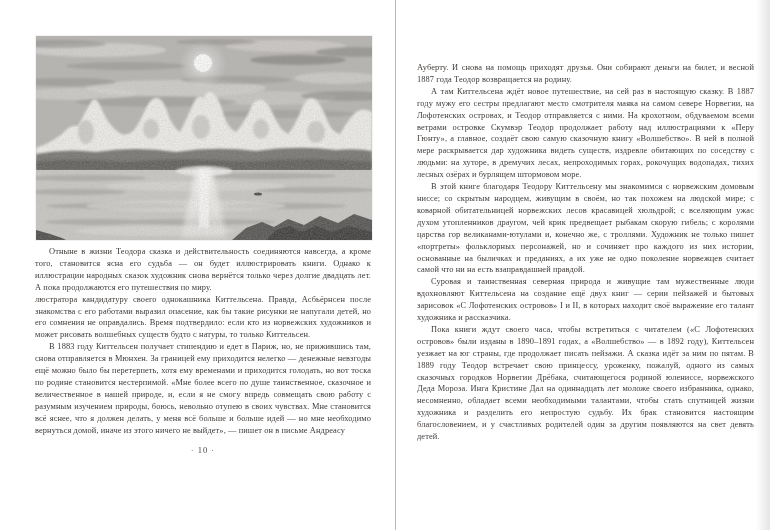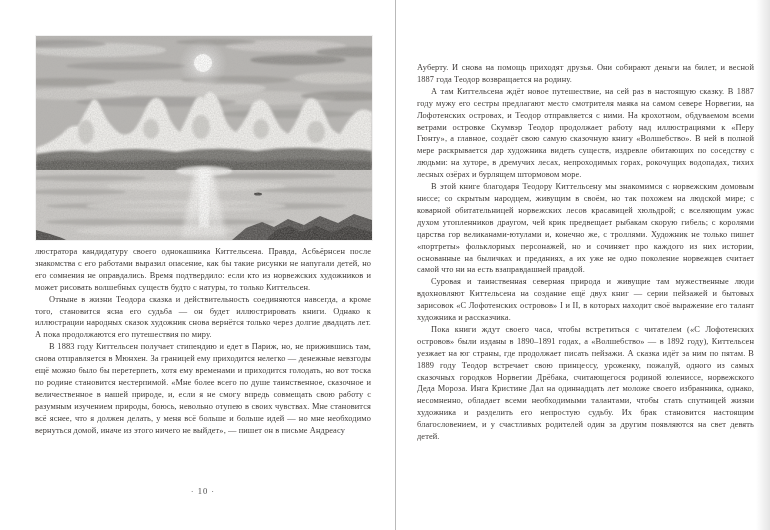--- a/index.html
+++ b/index.html
@@ -24,21 +24,21 @@
   .artwork svg{display:block;width:100%;height:100%;}
   .textblock{position:absolute;}
   .tb-left{left:35px;top:246px;width:336px;}
   .tb-right{left:21px;top:62px;width:337px;}
   p.para{
     margin:0;font-size:8.4px;line-height:11.9px;text-align:justify;
     color:#3e3a37;letter-spacing:0.1px;
   }
   p.para.indent{text-indent:14px;}
   .folio{
-    position:absolute;top:486px;text-align:center;
+    position:absolute;top:445px;text-align:center;
     font-size:8.5px;color:#4a4a4a;letter-spacing:1px;
   }
   .folio-left{left:35px;width:336px;}
   .folio-right{left:21px;width:337px;}
 </style>
 </head>
 <body>
 
 <div class="spread">
 
@@ -144,22 +144,22 @@
           <path fill="#575553" d="M196,204 L210,192 L226,186 L238,191 L252,183 L268,189 L284,180 L302,187 L318,178 L336,184 L336,204 Z"></path>
           <path fill="#3f3d3b" opacity="0.9" d="M230,204 L240,194 L254,190 L266,196 L280,190 L296,196 L312,190 L336,196 L336,204 Z"></path>
           <path fill="#504e4c" d="M0,204 L0,194 L14,198 L26,202 L30,204 Z"></path>
         </g>
 
         <rect x="0" y="0" width="336" height="204" filter="url(#grain)" opacity="0.5"></rect>
       </svg>
     </div>
 
     <div class="textblock tb-left">
+      <p class="para indent">Отныне в жизни Теодора сказка и действительность соединяются навсегда, а кроме того, становится ясна его судьба — он будет иллюстрировать книги. Однако к иллюстрации народных сказок художник снова вернётся только через долгие двадцать лет. А пока продолжаются его путешествия по миру.</p>
       <p class="para">люстратора кандидатуру своего однокашника Киттельсена. Правда, Асбьёрнсен после знакомства с его работами выразил опасение, как бы такие рисунки не напугали детей, но его сомнения не оправдались. Время подтвердило: если кто из норвежских художников и может рисовать волшебных существ будто с натуры, то только Киттельсен.</p>
-      <p class="para indent">Отныне в жизни Теодора сказка и действительность соединяются навсегда, а кроме того, становится ясна его судьба — он будет иллюстрировать книги. Однако к иллюстрации народных сказок художник снова вернётся только через долгие двадцать лет. А пока продолжаются его путешествия по миру.</p>
       <p class="para indent">В 1883 году Киттельсен получает стипендию и едет в Париж, но, не прижившись там, снова отправляется в Мюнхен. За границей ему приходится нелегко — денежные невзгоды ещё можно было бы перетерпеть, хотя ему временами и приходится голодать, но вот тоска по родине становится нестерпимой. «Мне более всего по душе таинственное, сказочное и величественное в нашей природе, и, если я не смогу впредь совмещать свою работу с разумным изучением природы, боюсь, невольно отупею в своих чувствах. Мне становится всё яснее, что я должен делать, у меня всё больше и больше идей — но мне необходимо вернуться домой, иначе из этого ничего не выйдет», — пишет он в письме Андреасу</p>
     </div>
 
     <div class="folio folio-left">· 10 ·</div>
   </div>
 
   <div class="gutter"></div>
 
   <div class="page page-right">
     <div class="textblock tb-right">

